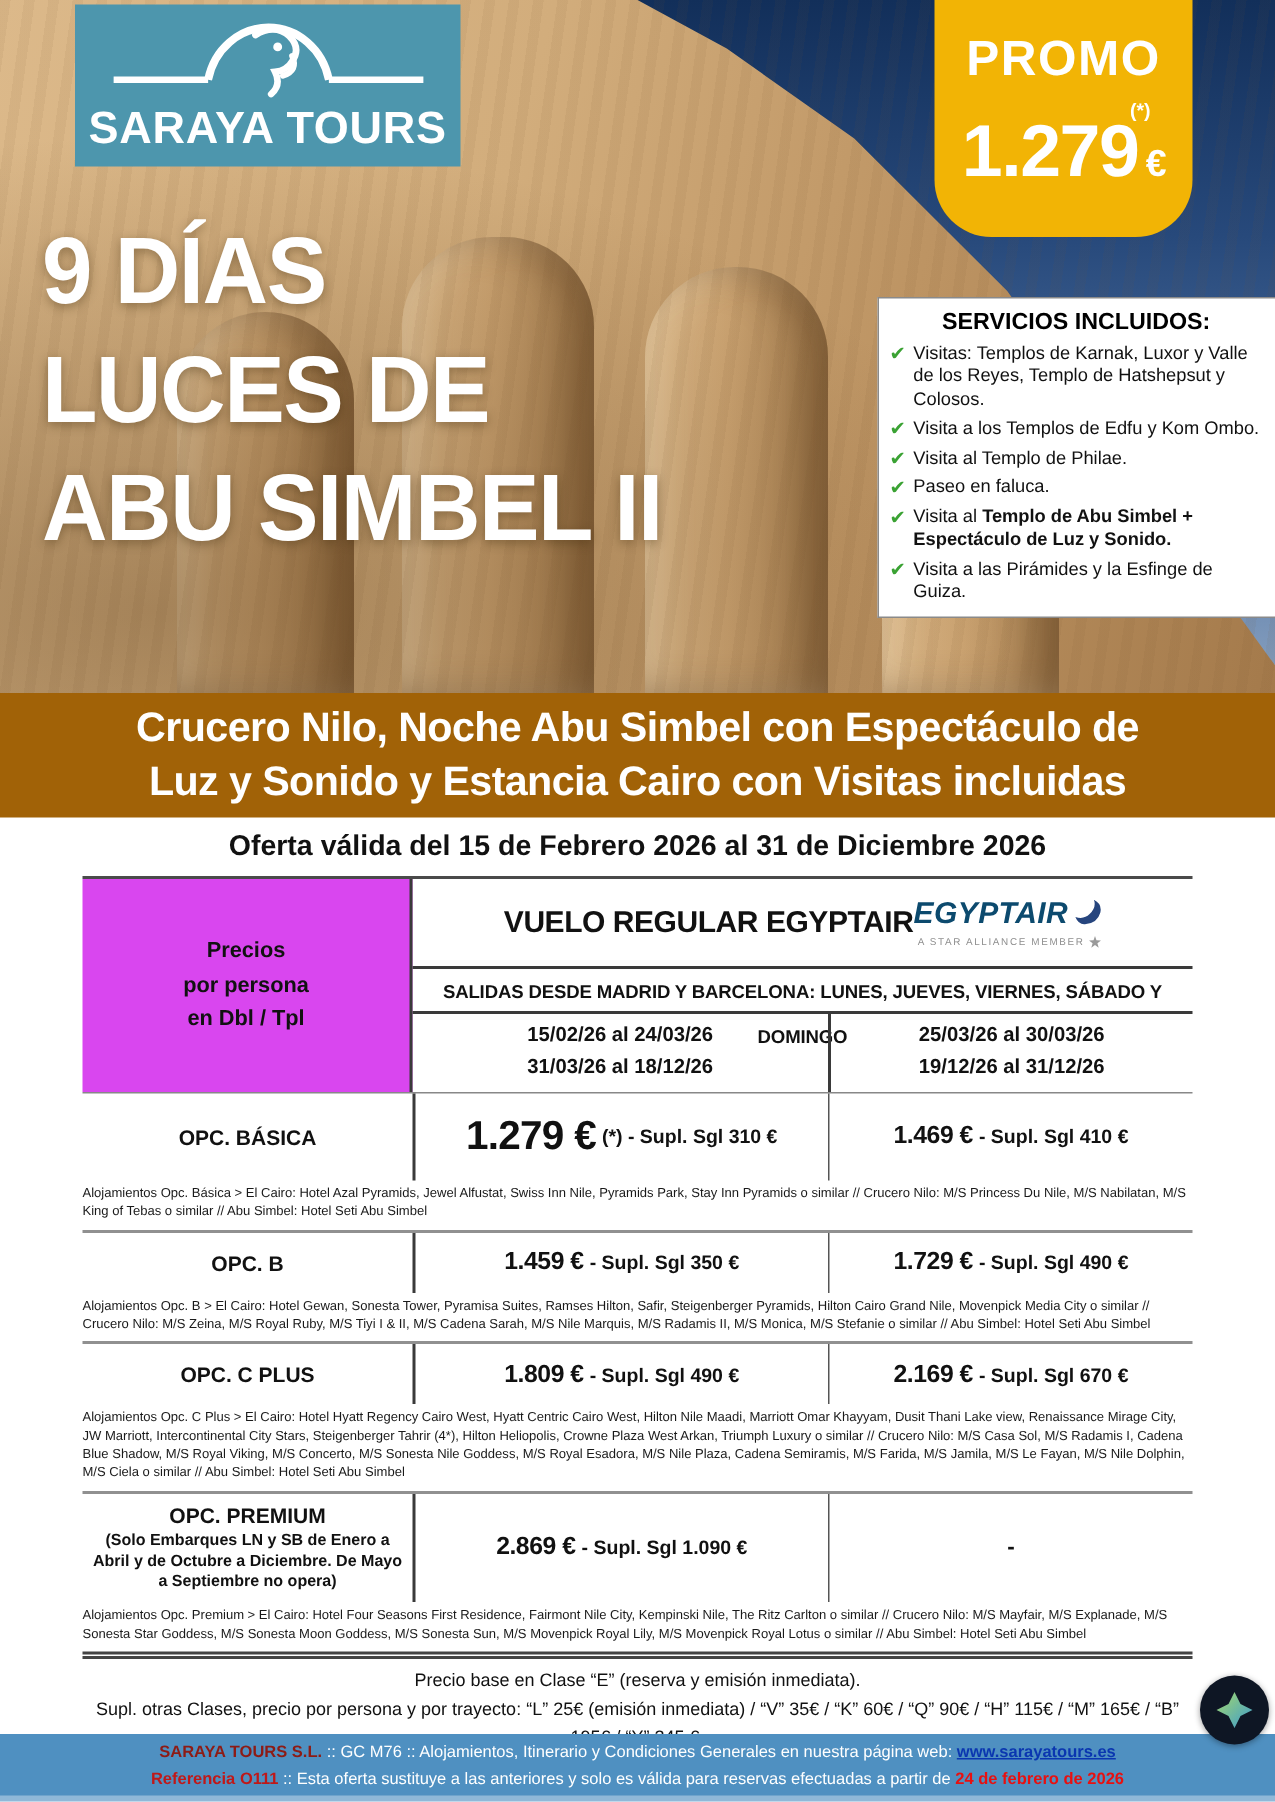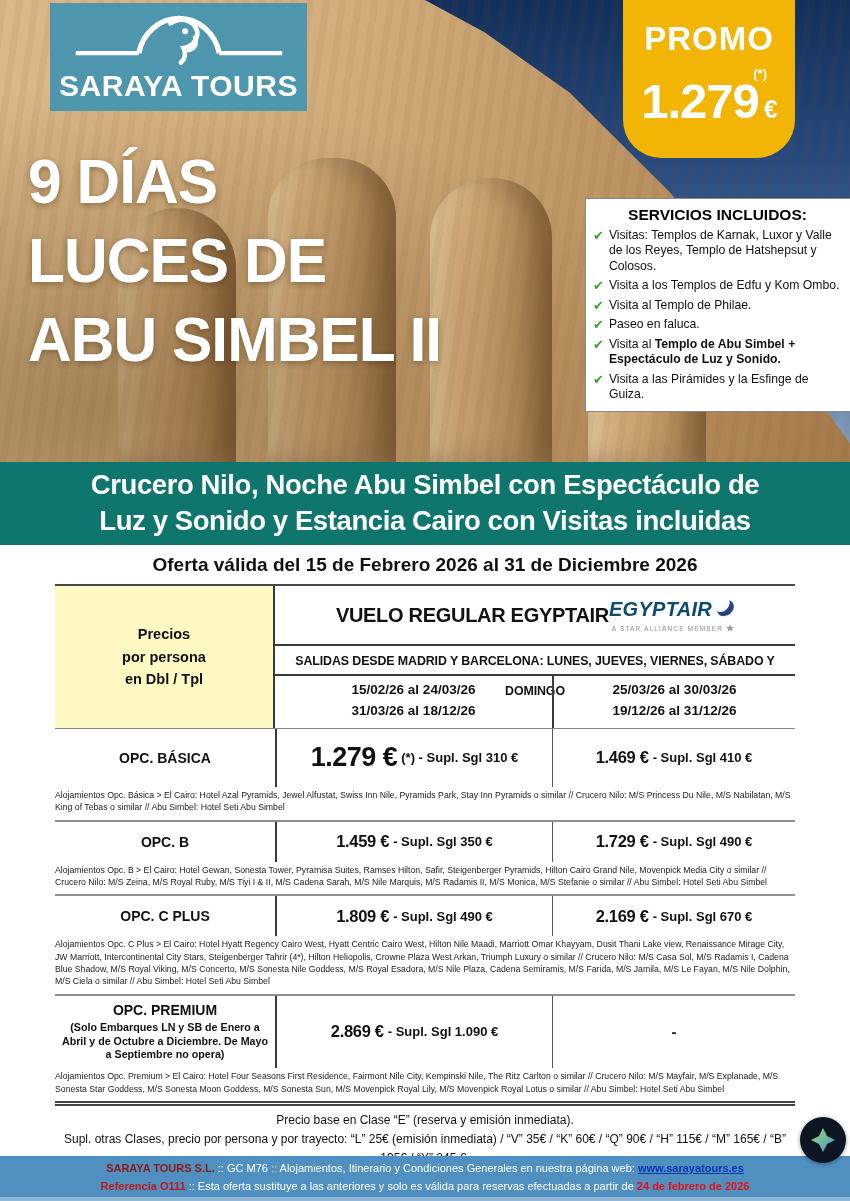--- a/index.html
+++ b/index.html
@@ -54,29 +54,29 @@
 
   
   .services { position:absolute; right:0; top:198px; width:265px; background:#fff;
     border:1px solid #8a8a8a; border-right:none; padding:7px 8px 9px 7px; }
   .svc-title { text-align:center; font-weight:800; font-size:15.5px; color:#000; margin-bottom:4px; }
   .svc-item { display:flex; gap:5px; font-size:12.2px; line-height:1.26; color:#111; margin-top:4px; }
   .check { color:#3aa233; font-weight:800; font-size:13px; line-height:1.2; flex:0 0 auto; }
   .svc-text b { font-weight:800; }
 
   
-  .banner { width:850px; height:83px; background:#0f766e; color:#fff; text-align:center;
+  .banner { width:850px; height:83px; background:#a16207; color:#fff; text-align:center;
     font-weight:800; font-size:27.5px; line-height:36px; padding-top:5px; letter-spacing:-.4px; }
 
   .validity { text-align:center; font-weight:800; font-size:19px; color:#111; padding:9px 0 8px; }
 
   
   .tbl { margin:0 55px; width:740px; border-top:2px solid #4a4a4a; }
   .tbl-head { display:flex; border-bottom:1px solid #888; }
-  .head-left { width:220px; flex:0 0 auto; background:#fef9c3; border-right:2px solid #3a3a3a;
+  .head-left { width:220px; flex:0 0 auto; background:#d946ef; border-right:2px solid #3a3a3a;
     display:flex; align-items:center; justify-content:center; text-align:center;
     font-weight:700; font-size:14.5px; line-height:1.55; white-space:pre-line; }
   .head-right { flex:1; }
   .head-flight { height:60px; display:flex; align-items:center; justify-content:center;
     border-bottom:2px solid #3a3a3a; }
   .flight-title { font-weight:800; font-size:20px; letter-spacing:-.3px; }
   .egyptair { text-align:right; }
   .egyptair-word { display:flex; align-items:flex-start; gap:3px; justify-content:flex-end;
     color:#0c4a6e; font-style:italic; font-weight:800; font-size:20px; letter-spacing:.3px; }
   .egyptair-word svg { width:19px; height:19px; }

